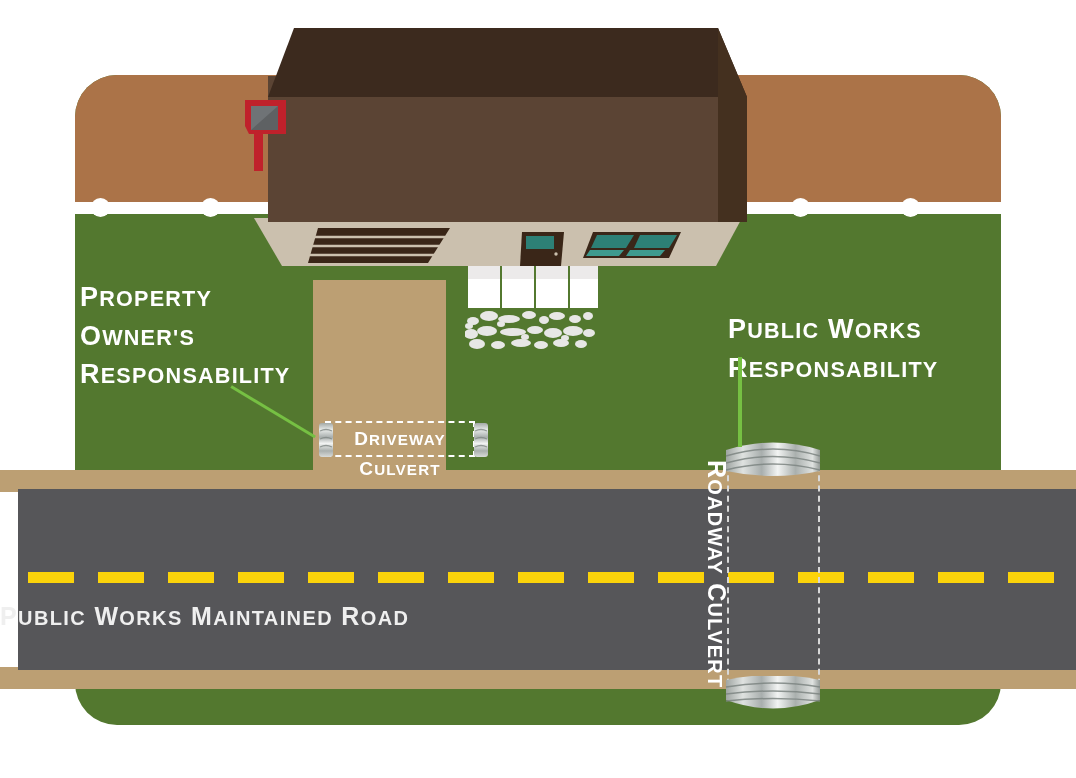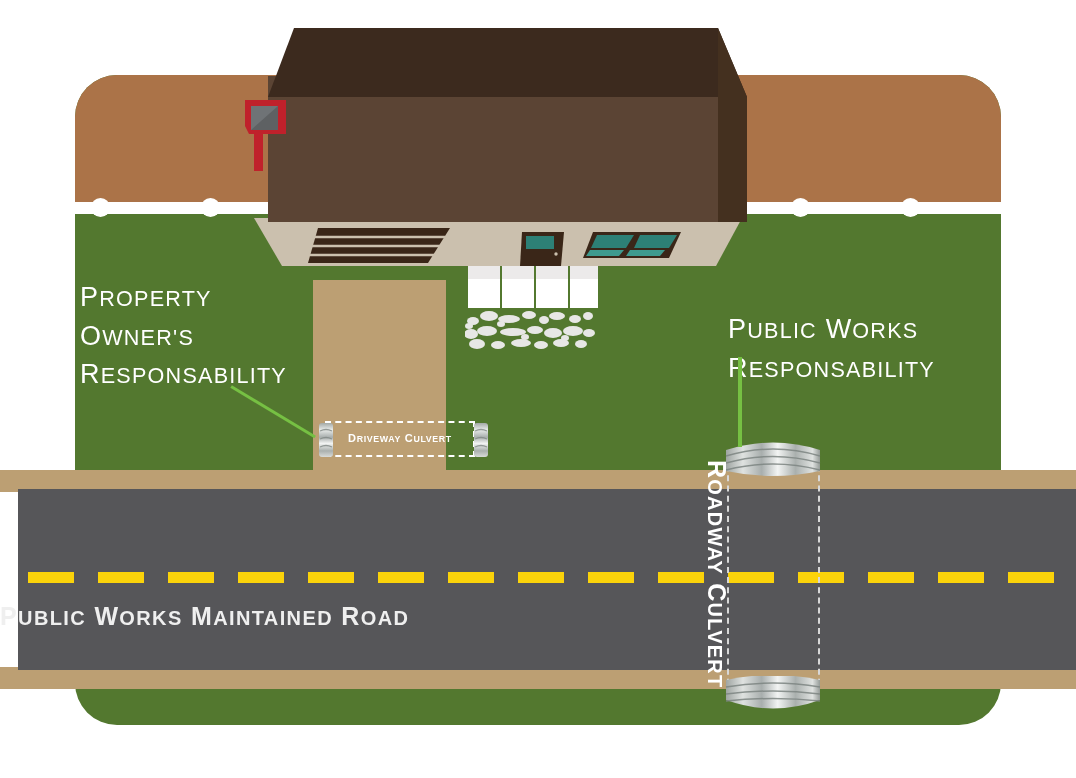--- a/index.html
+++ b/index.html
@@ -25,31 +25,31 @@
   .road{position:absolute;left:18px;top:489px;width:1058px;height:181px;background:#565659;}
   .road-dash{position:absolute;height:11px;background:#fbd30a;top:572px;}
 
   .road-label{position:absolute;top:602px;left:0;width:1058px;
      color:#efefef;font-size:25px;font-weight:bold;letter-spacing:.055em;}
 
   
   .dcul-box{position:absolute;left:325px;top:421px;width:150px;height:36px;
             border:2.4px dashed #ffffff;box-sizing:border-box;}
   .dcul-label{position:absolute;left:325px;top:424px;width:150px;text-align:center;
-            color:#ffffff;font-size:11px;font-weight:bold;letter-spacing:.06em;line-height:29px;}
+            color:#ffffff;font-size:19px;font-weight:bold;letter-spacing:.06em;line-height:29px;}
   .rcul-line{position:absolute;width:0;border-left:2.2px dashed #d8d8d8;top:455px;height:240px;}
   .rcul-label{position:absolute;left:731px;top:460px;width:240px;
             color:#ffffff;font-size:25px;font-weight:bold;letter-spacing:.05em;
             transform:rotate(90deg);transform-origin:0 0;white-space:nowrap;}
 
   
   .pipe{position:absolute;}
 
   
-  .annot{position:absolute;color:#ffffff;font-weight:normal;letter-spacing:.045em;}
+  .annot{position:absolute;color:#ffffff;font-weight:bold;letter-spacing:.045em;}
   .annot-left{left:80px;top:279px;font-size:27px;line-height:36.5px;width:300px;}
   .annot-right{left:728px;top:283px;font-size:27px;line-height:36.5px;width:300px;margin-top:28px;}
   .leader{position:absolute;background:#76c043;}
   .leader-diag{position:absolute;height:3.4px;background:#76c043;transform-origin:0 50%;}
   .sc{font-size:.80em;}
 </style>
 </head>
 <body>
 
 <div id="stage">

